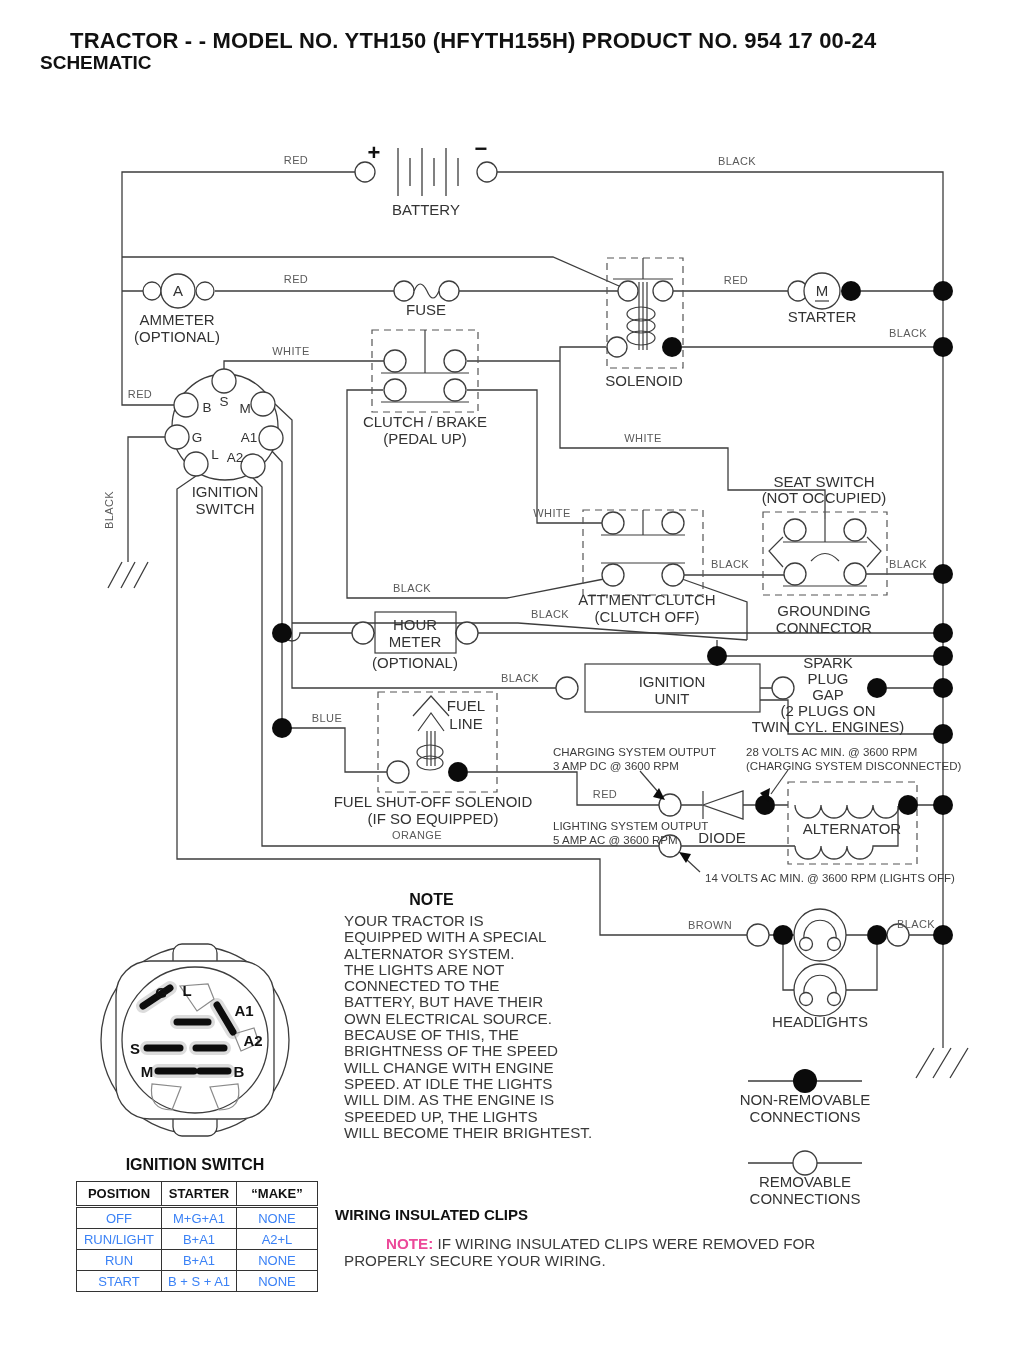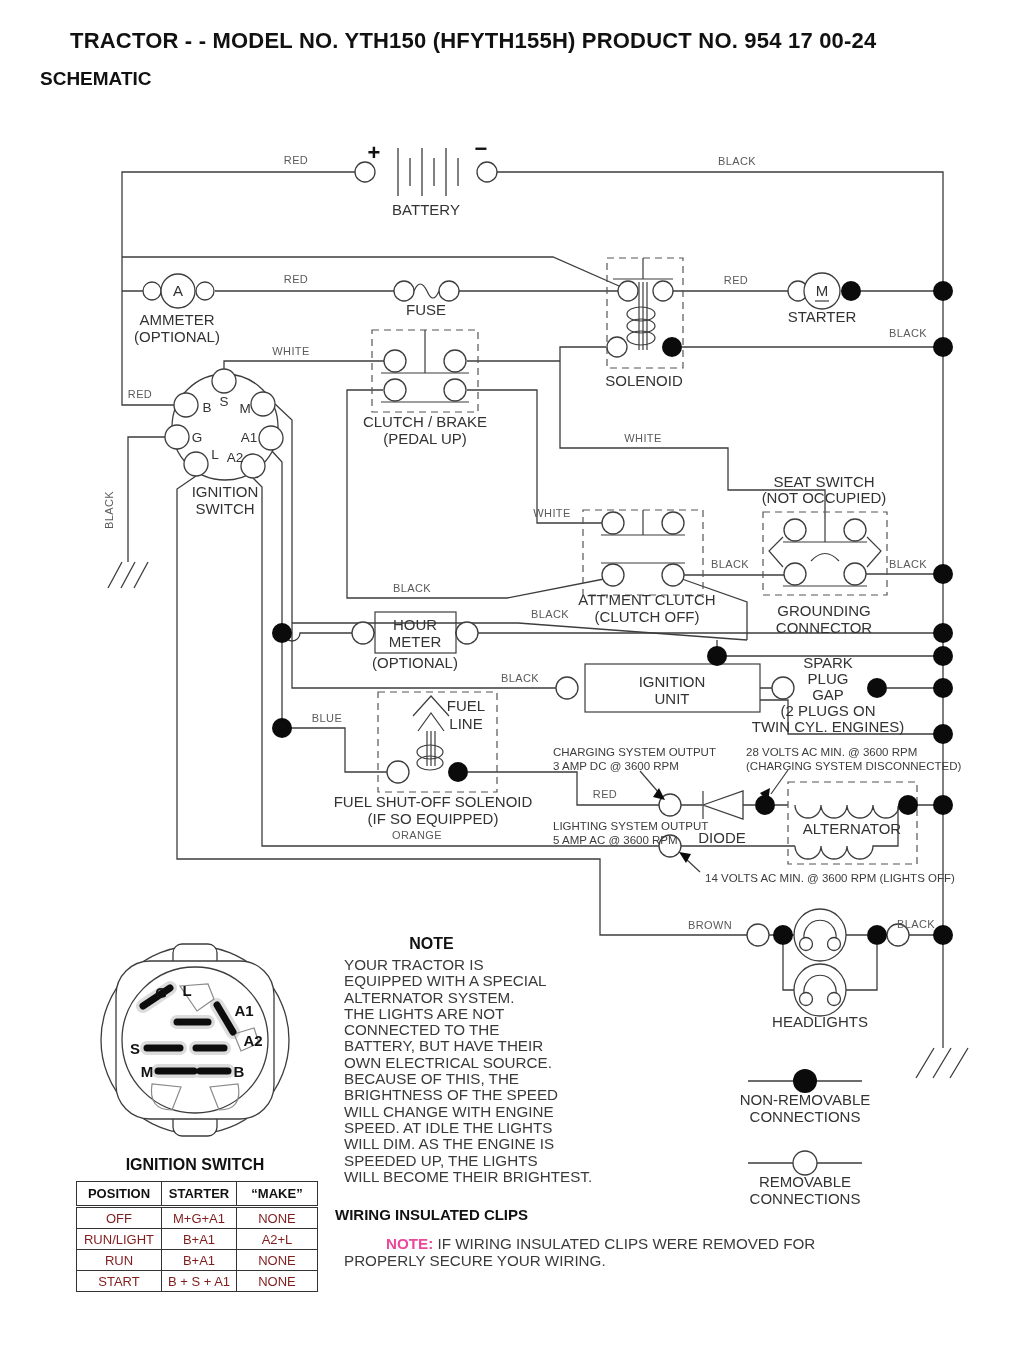--- a/index.html
+++ b/index.html
@@ -1,48 +1,48 @@
 <!DOCTYPE html>
 <html><head>
 <meta charset="utf-8">
 <style>
   html,body{margin:0;padding:0;background:#fff;}
   .page{position:relative;width:1024px;height:1356px;background:#fff;
         font-family:"Liberation Sans",sans-serif;overflow:hidden;}
   .page svg{position:absolute;left:0;top:0;}
   .abs{position:absolute;}
   #title{left:70px;top:28px;font-size:22px;font-weight:bold;color:#111;letter-spacing:.2px;white-space:nowrap;}
-  #subtitle{left:40px;top:68px;font-size:19px;font-weight:bold;color:#111;}
+  #subtitle{left:40px;top:52px;font-size:19px;font-weight:bold;color:#111;}
   
   .w{fill:none;stroke:#3d3d3d;stroke-width:1.3;}
   .w2{fill:none;stroke:#3d3d3d;stroke-width:1.2;}
   .dash{fill:none;stroke:#555;stroke-width:1.2;stroke-dasharray:7 5;}
   .oc{fill:#fff;stroke:#3d3d3d;stroke-width:1.3;}
   .dot{fill:#0b0b0b;stroke:none;}
   .lbl{font-family:"Liberation Sans",sans-serif;font-size:15px;fill:#333;text-anchor:middle;}
   .wl{font-family:"Liberation Sans",sans-serif;font-size:11px;fill:#5a5a5a;text-anchor:middle;letter-spacing:.4px;}
   .ann{font-family:"Liberation Sans",sans-serif;font-size:11.5px;fill:#3c3c3c;text-anchor:start;}
   .term{font-family:"Liberation Sans",sans-serif;font-size:13.5px;fill:#333;text-anchor:middle;}
   .sym{font-family:"Liberation Sans",sans-serif;font-size:15px;fill:#333;text-anchor:middle;}
   .pm{font-family:"Liberation Sans",sans-serif;font-size:22px;font-weight:bold;fill:#111;text-anchor:middle;}
   .keylbl{font-family:"Liberation Sans",sans-serif;font-size:15px;font-weight:bold;fill:#111;text-anchor:middle;}
   .keyslot{fill:none;stroke:#8a8a8a;stroke-width:1.2;}
   .keybar{fill:none;stroke:#0d0d0d;stroke-width:7;stroke-linecap:round;}
   .keybarhalo{fill:none;stroke:#9a9a9a;stroke-width:14;stroke-linecap:round;opacity:.35;}
   
   #noteblock{left:344px;top:891px;width:310px;color:#3a3a3a;}
-  #noteblock .nh{font-size:16px;font-weight:bold;color:#111;width:175px;text-align:center;margin-bottom:4px;margin-top:44px;}
+  #noteblock .nh{font-size:16px;font-weight:bold;color:#111;width:175px;text-align:center;margin-bottom:4px;}
   #noteblock .nl{font-size:15.2px;line-height:16.3px;white-space:nowrap;}
   
   #clipshead{left:335px;top:1206px;font-size:15px;font-weight:bold;color:#111;}
   #clipsnote{left:344px;top:1235px;font-size:15.2px;line-height:17px;color:#3a3a3a;width:480px;}
   #clipsnote b{color:#ec4899;margin-left:42px;}
   
   #postable{left:76px;top:1181px;border-collapse:collapse;background:#fff;}
-  #postable th,#postable td{border:1.4px solid #333;font-size:13px;color:#7f1d1d;text-align:center;padding:1px 5px;height:18px;}
+  #postable th,#postable td{border:1.4px solid #333;font-size:13px;color:#3b82f6;text-align:center;padding:1px 5px;height:18px;}
   #postable th{font-weight:bold;color:#111;border-bottom:3px double #333;height:21px;}
   #postable .c1{width:74px;} #postable .c2{width:64px;} #postable .c3{width:70px;}
 </style>
 </head>
 <body>
 
 <div class="page">
 
   <div class="abs" id="title">TRACTOR - - MODEL NO. YTH150 (HFYTH155H) PRODUCT NO. 954 17 00-24</div>
   <div class="abs" id="subtitle">SCHEMATIC</div>

